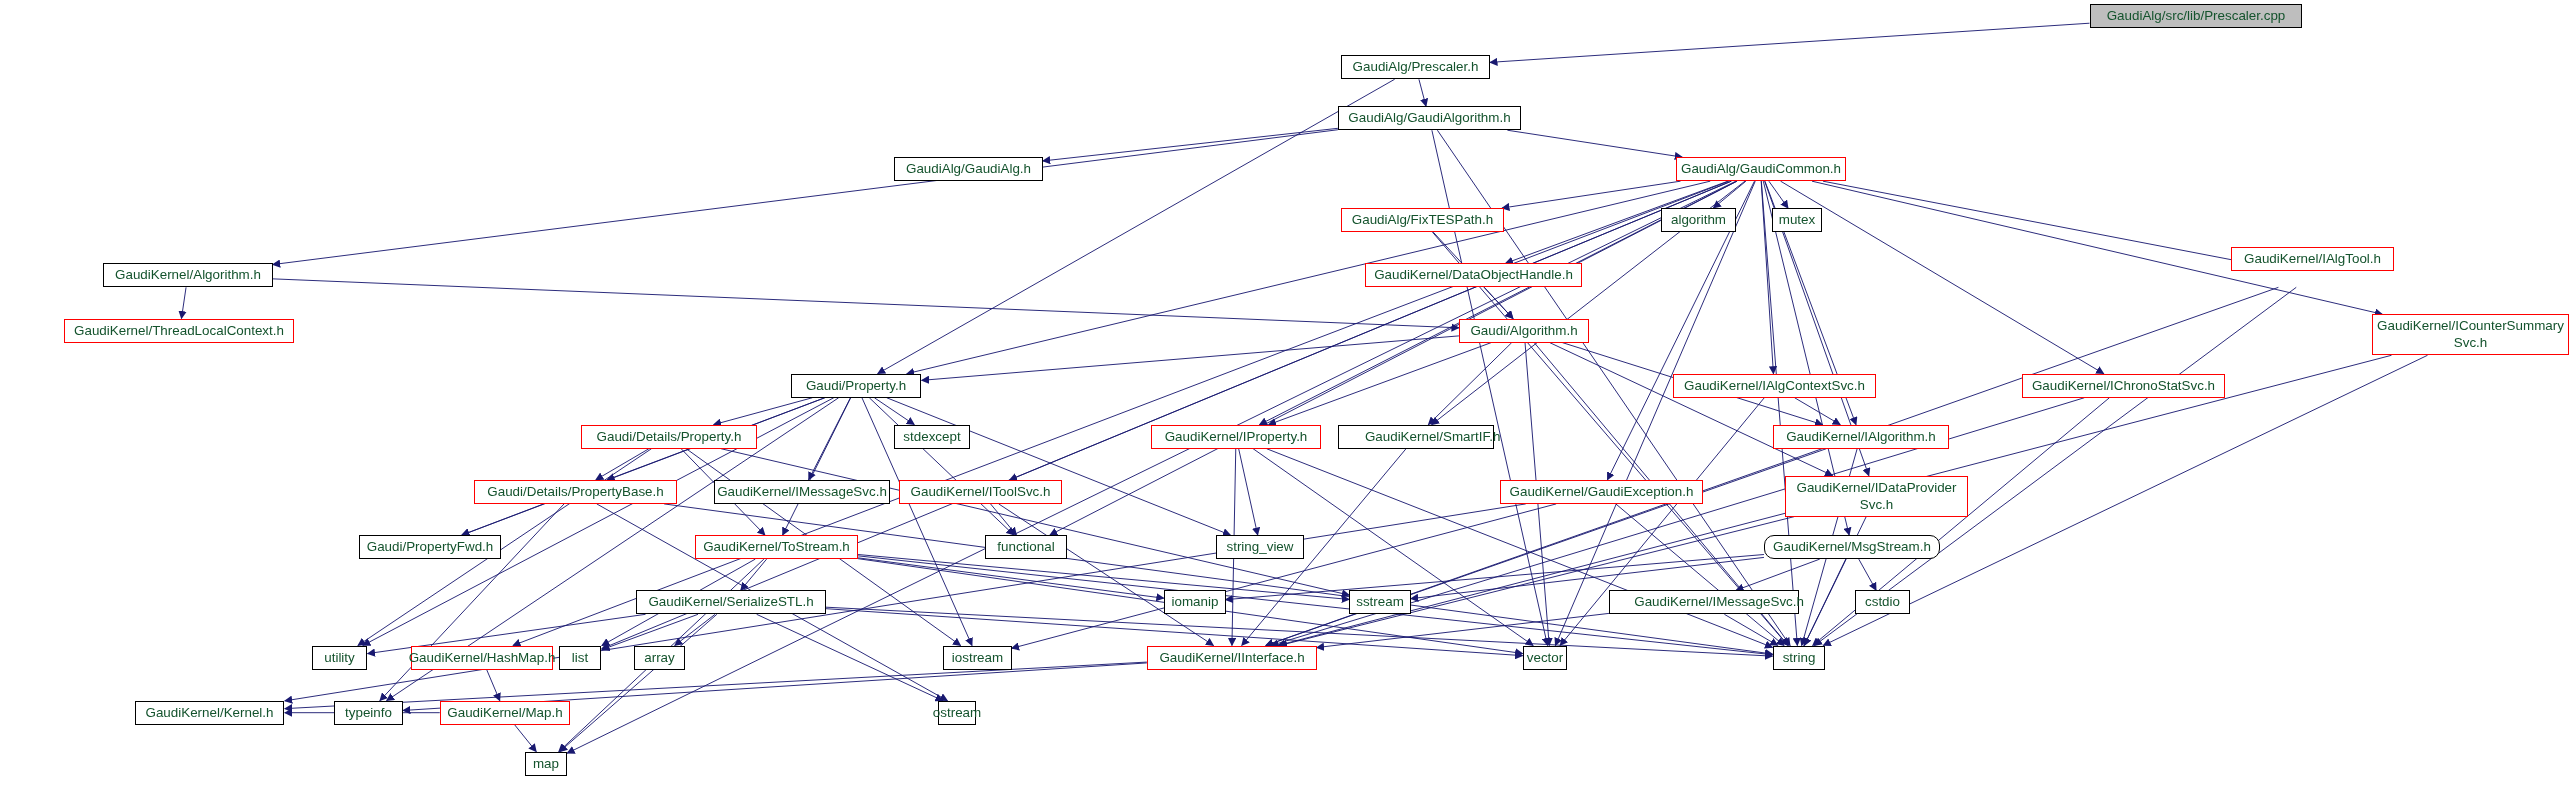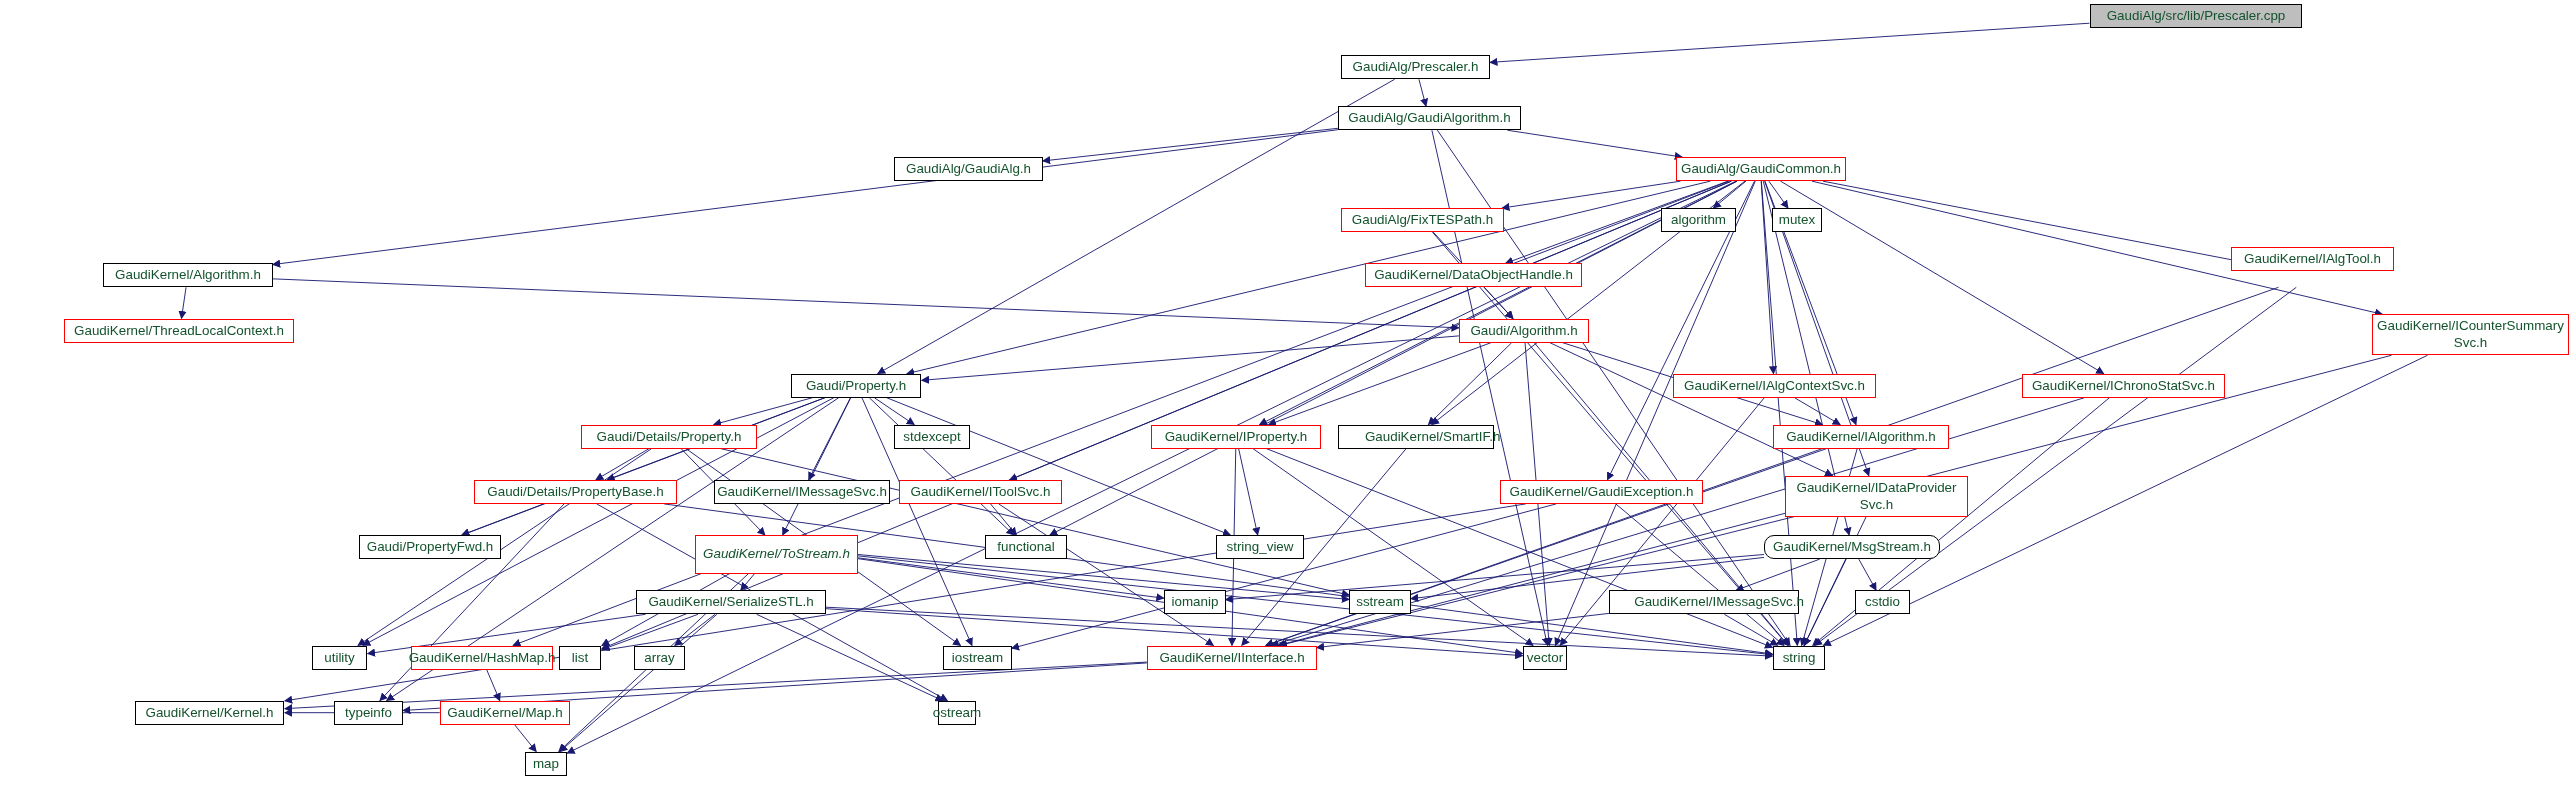--- a/index.html
+++ b/index.html
@@ -216,21 +216,21 @@
     <div class="node red" style="left: 1500px; top: 480px; width: 203px; height: 24px;">
       <div>GaudiKernel/GaudiException.h</div>
     </div>
     <div class="node red" style="left: 1785px; top: 476px; width: 183px; height: 41px;">
       <div>GaudiKernel/IDataProvider</div>
       <div>Svc.h</div>
     </div>
     <div class="node" style="left: 359px; top: 535px; width: 142px; height: 24px;">
       <div>Gaudi/PropertyFwd.h</div>
     </div>
-    <div class="node red" style="left: 695px; top: 535px; width: 163px; height: 39px; font-style: italic;">
+    <div class="node red" style="left: 695px; top: 535px; width: 163px; height: 24px;">
       <div>GaudiKernel/ToStream.h</div>
     </div>
     <div class="node" style="left: 985px; top: 535px; width: 82px; height: 24px;">
       <div>functional</div>
     </div>
     <div class="node" style="left: 1216px; top: 535px; width: 88px; height: 24px;">
       <div>string_view</div>
     </div>
     <div class="node" style="left: 1764px; top: 535px; width: 176px; height: 24px; border-radius: 10px;">
       <div>GaudiKernel/MsgStream.h</div>

